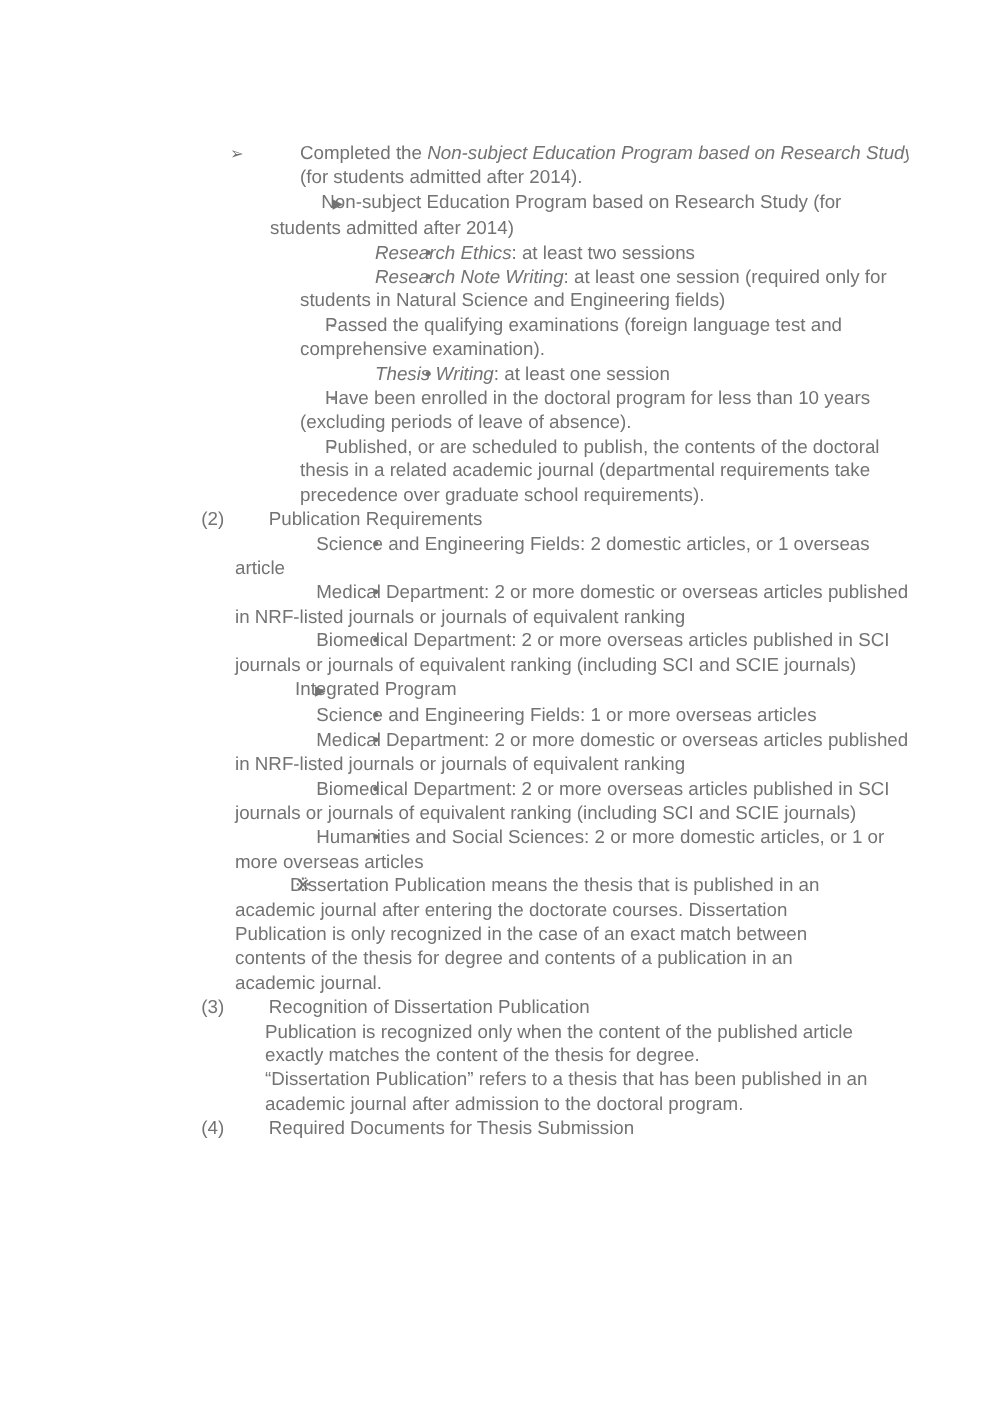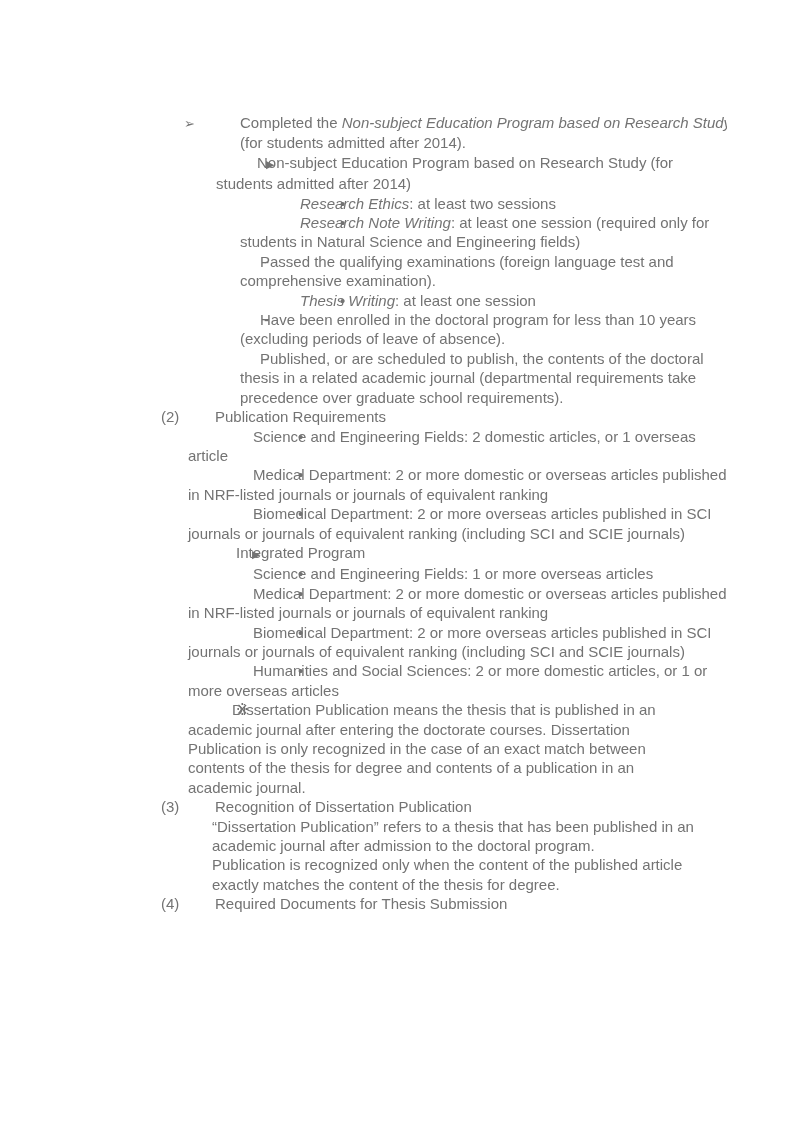--- a/index.html
+++ b/index.html
@@ -82,19 +82,19 @@
       <div class="para s2-bullet"><span class="bullet">•</span><span class="run">Biomedical Department: 2 or more overseas articles published in SCI
 journals or journals of equivalent ranking (including SCI and SCIE journals)</span></div>
       <div class="para s2-bullet"><span class="bullet">•</span><span class="run">Humanities and Social Sciences: 2 or more domestic articles, or 1 or
 more overseas articles</span></div>
       <div class="para s2-note"><span class="bullet">※</span><span class="run">Dissertation Publication means the thesis that is published in an
 academic journal after entering the doctorate courses. Dissertation
 Publication is only recognized in the case of an exact match between
 contents of the thesis for degree and contents of a publication in an
 academic journal.</span></div>
       <div class="para num-item"><span class="bullet">(3)</span><span class="run">Recognition of Dissertation Publication</span></div>
+      <div class="para s3-body"><span class="run">Publication is recognized only when the content of the published article
+exactly matches the content of the thesis for degree.</span></div>
       <div class="para s3-body"><span class="run">“Dissertation Publication” refers to a thesis that has been published in an
 academic journal after admission to the doctoral program.</span></div>
-      <div class="para s3-body"><span class="run">Publication is recognized only when the content of the published article
-exactly matches the content of the thesis for degree.</span></div>
       <div class="para num-item"><span class="bullet">(4)</span><span class="run">Required Documents for Thesis Submission</span></div>
     </div>
 </div>
 
 </body></html>

